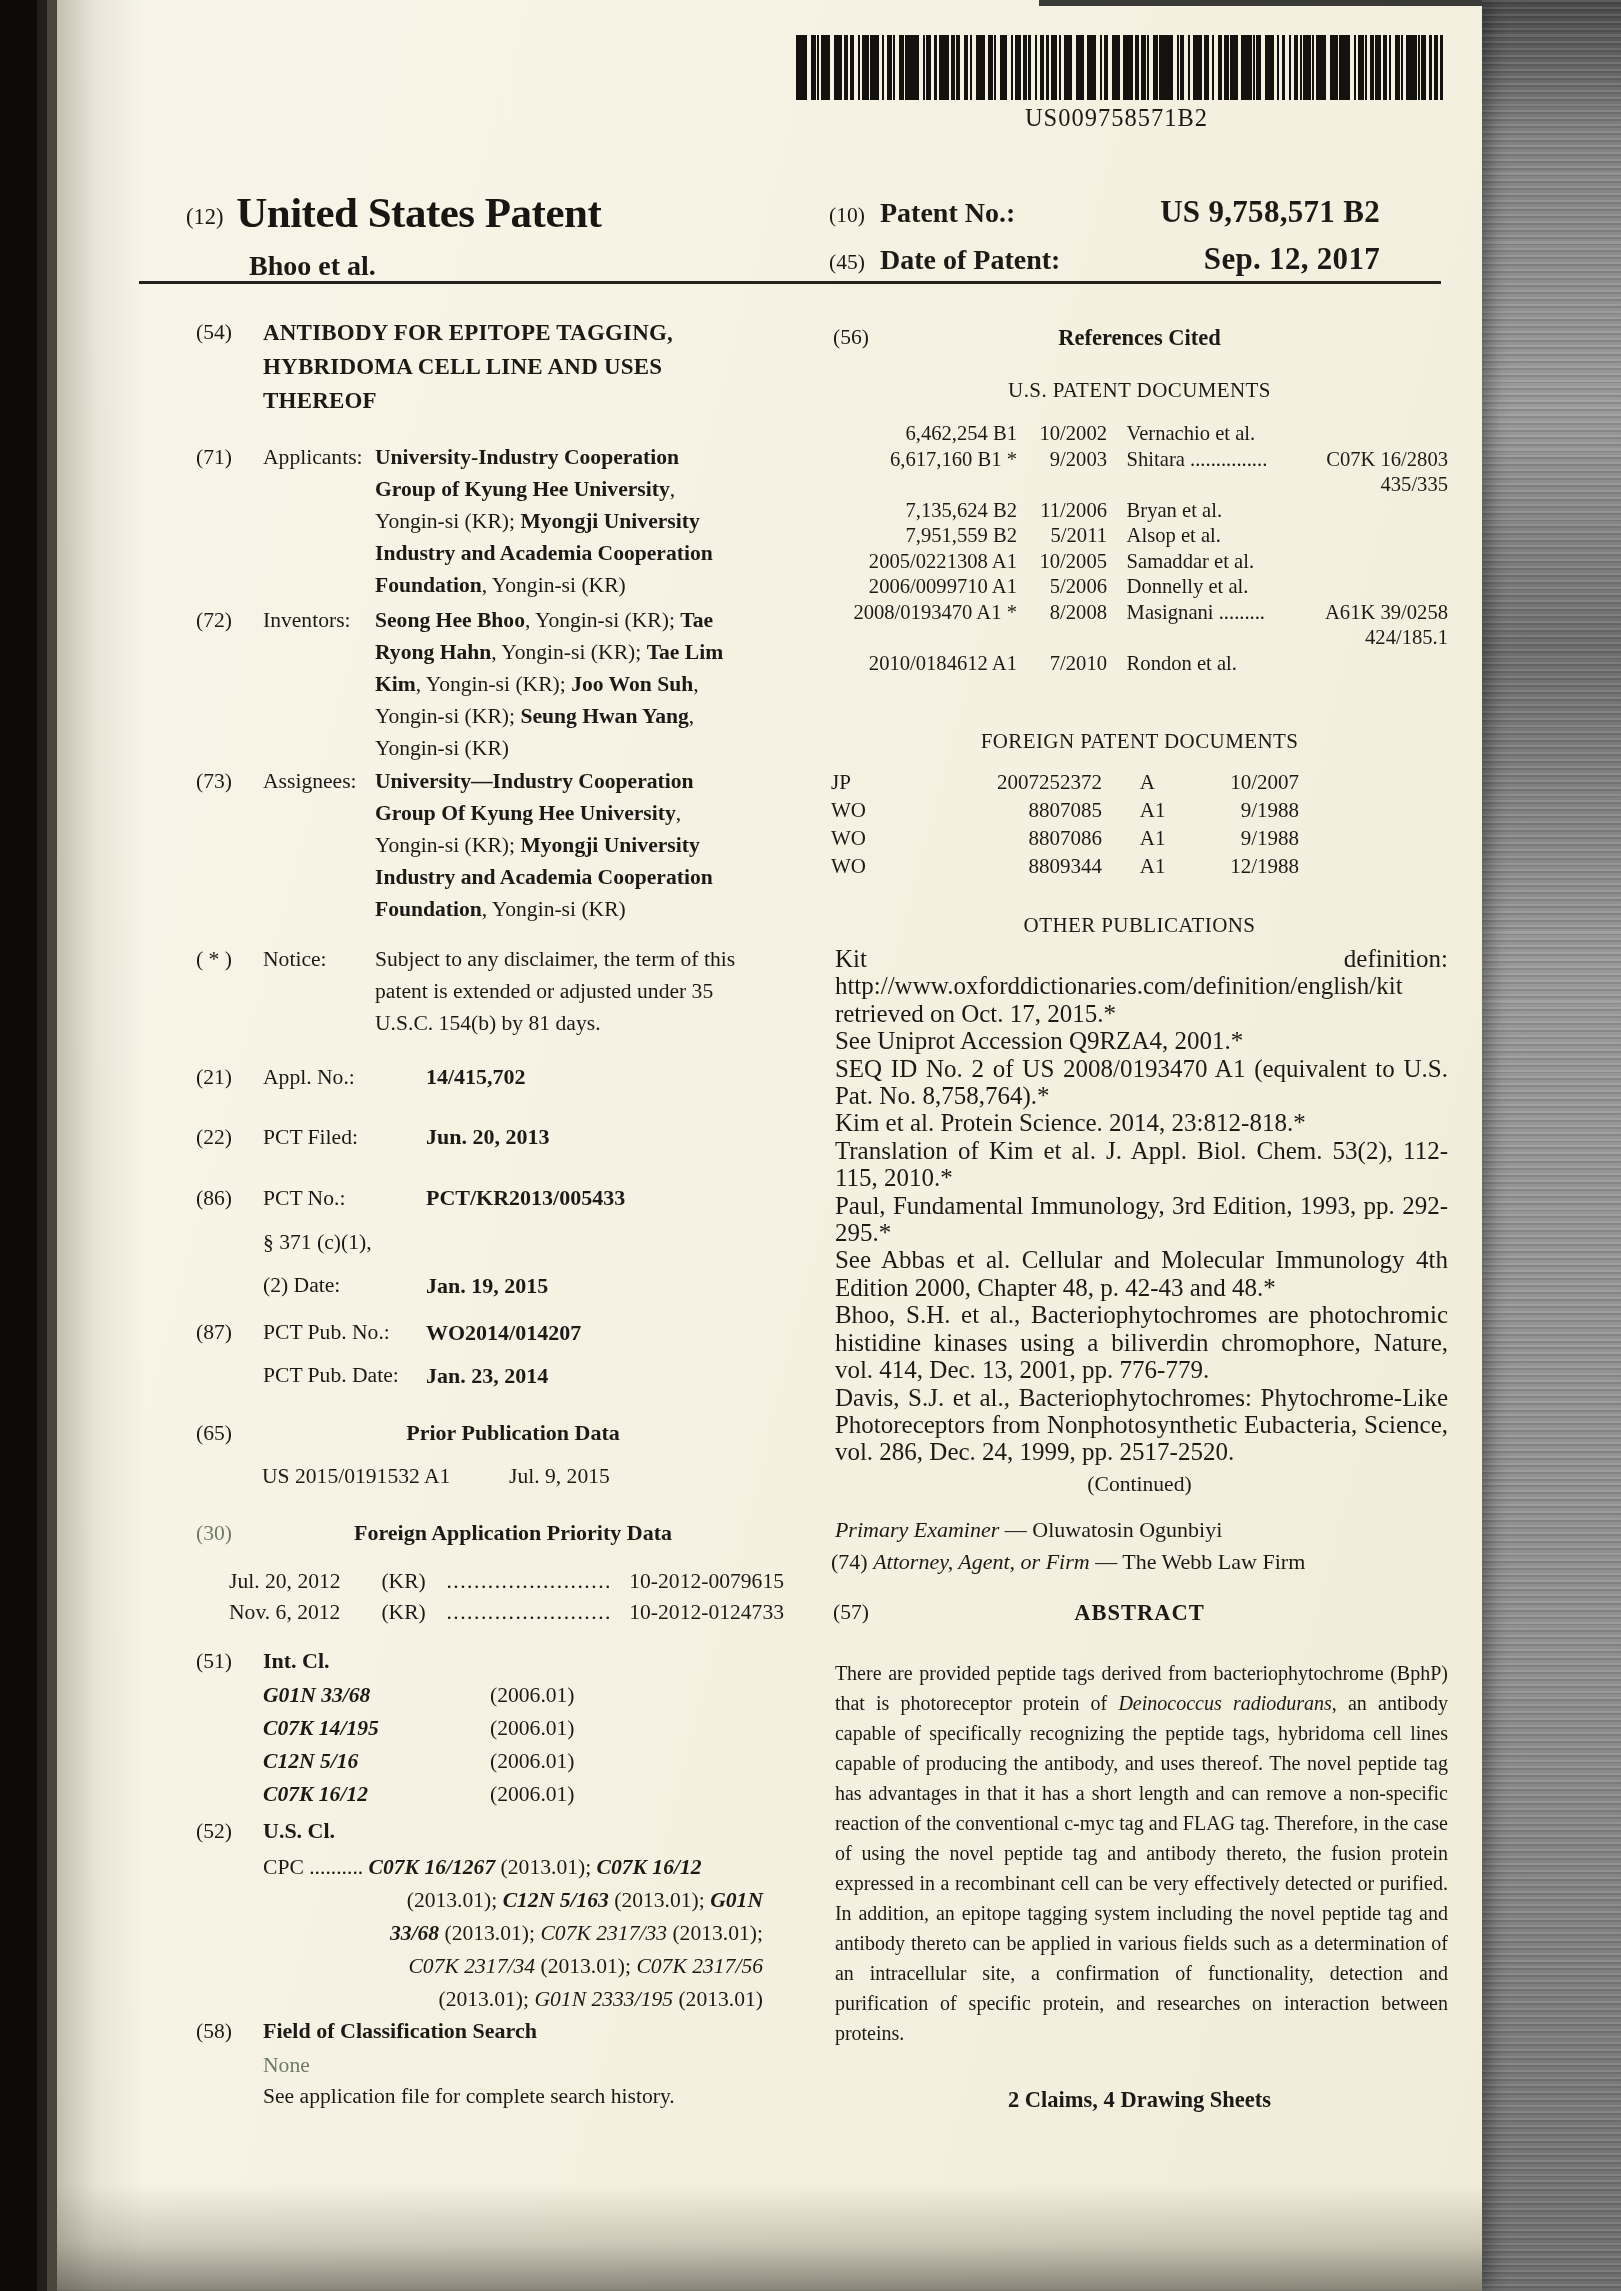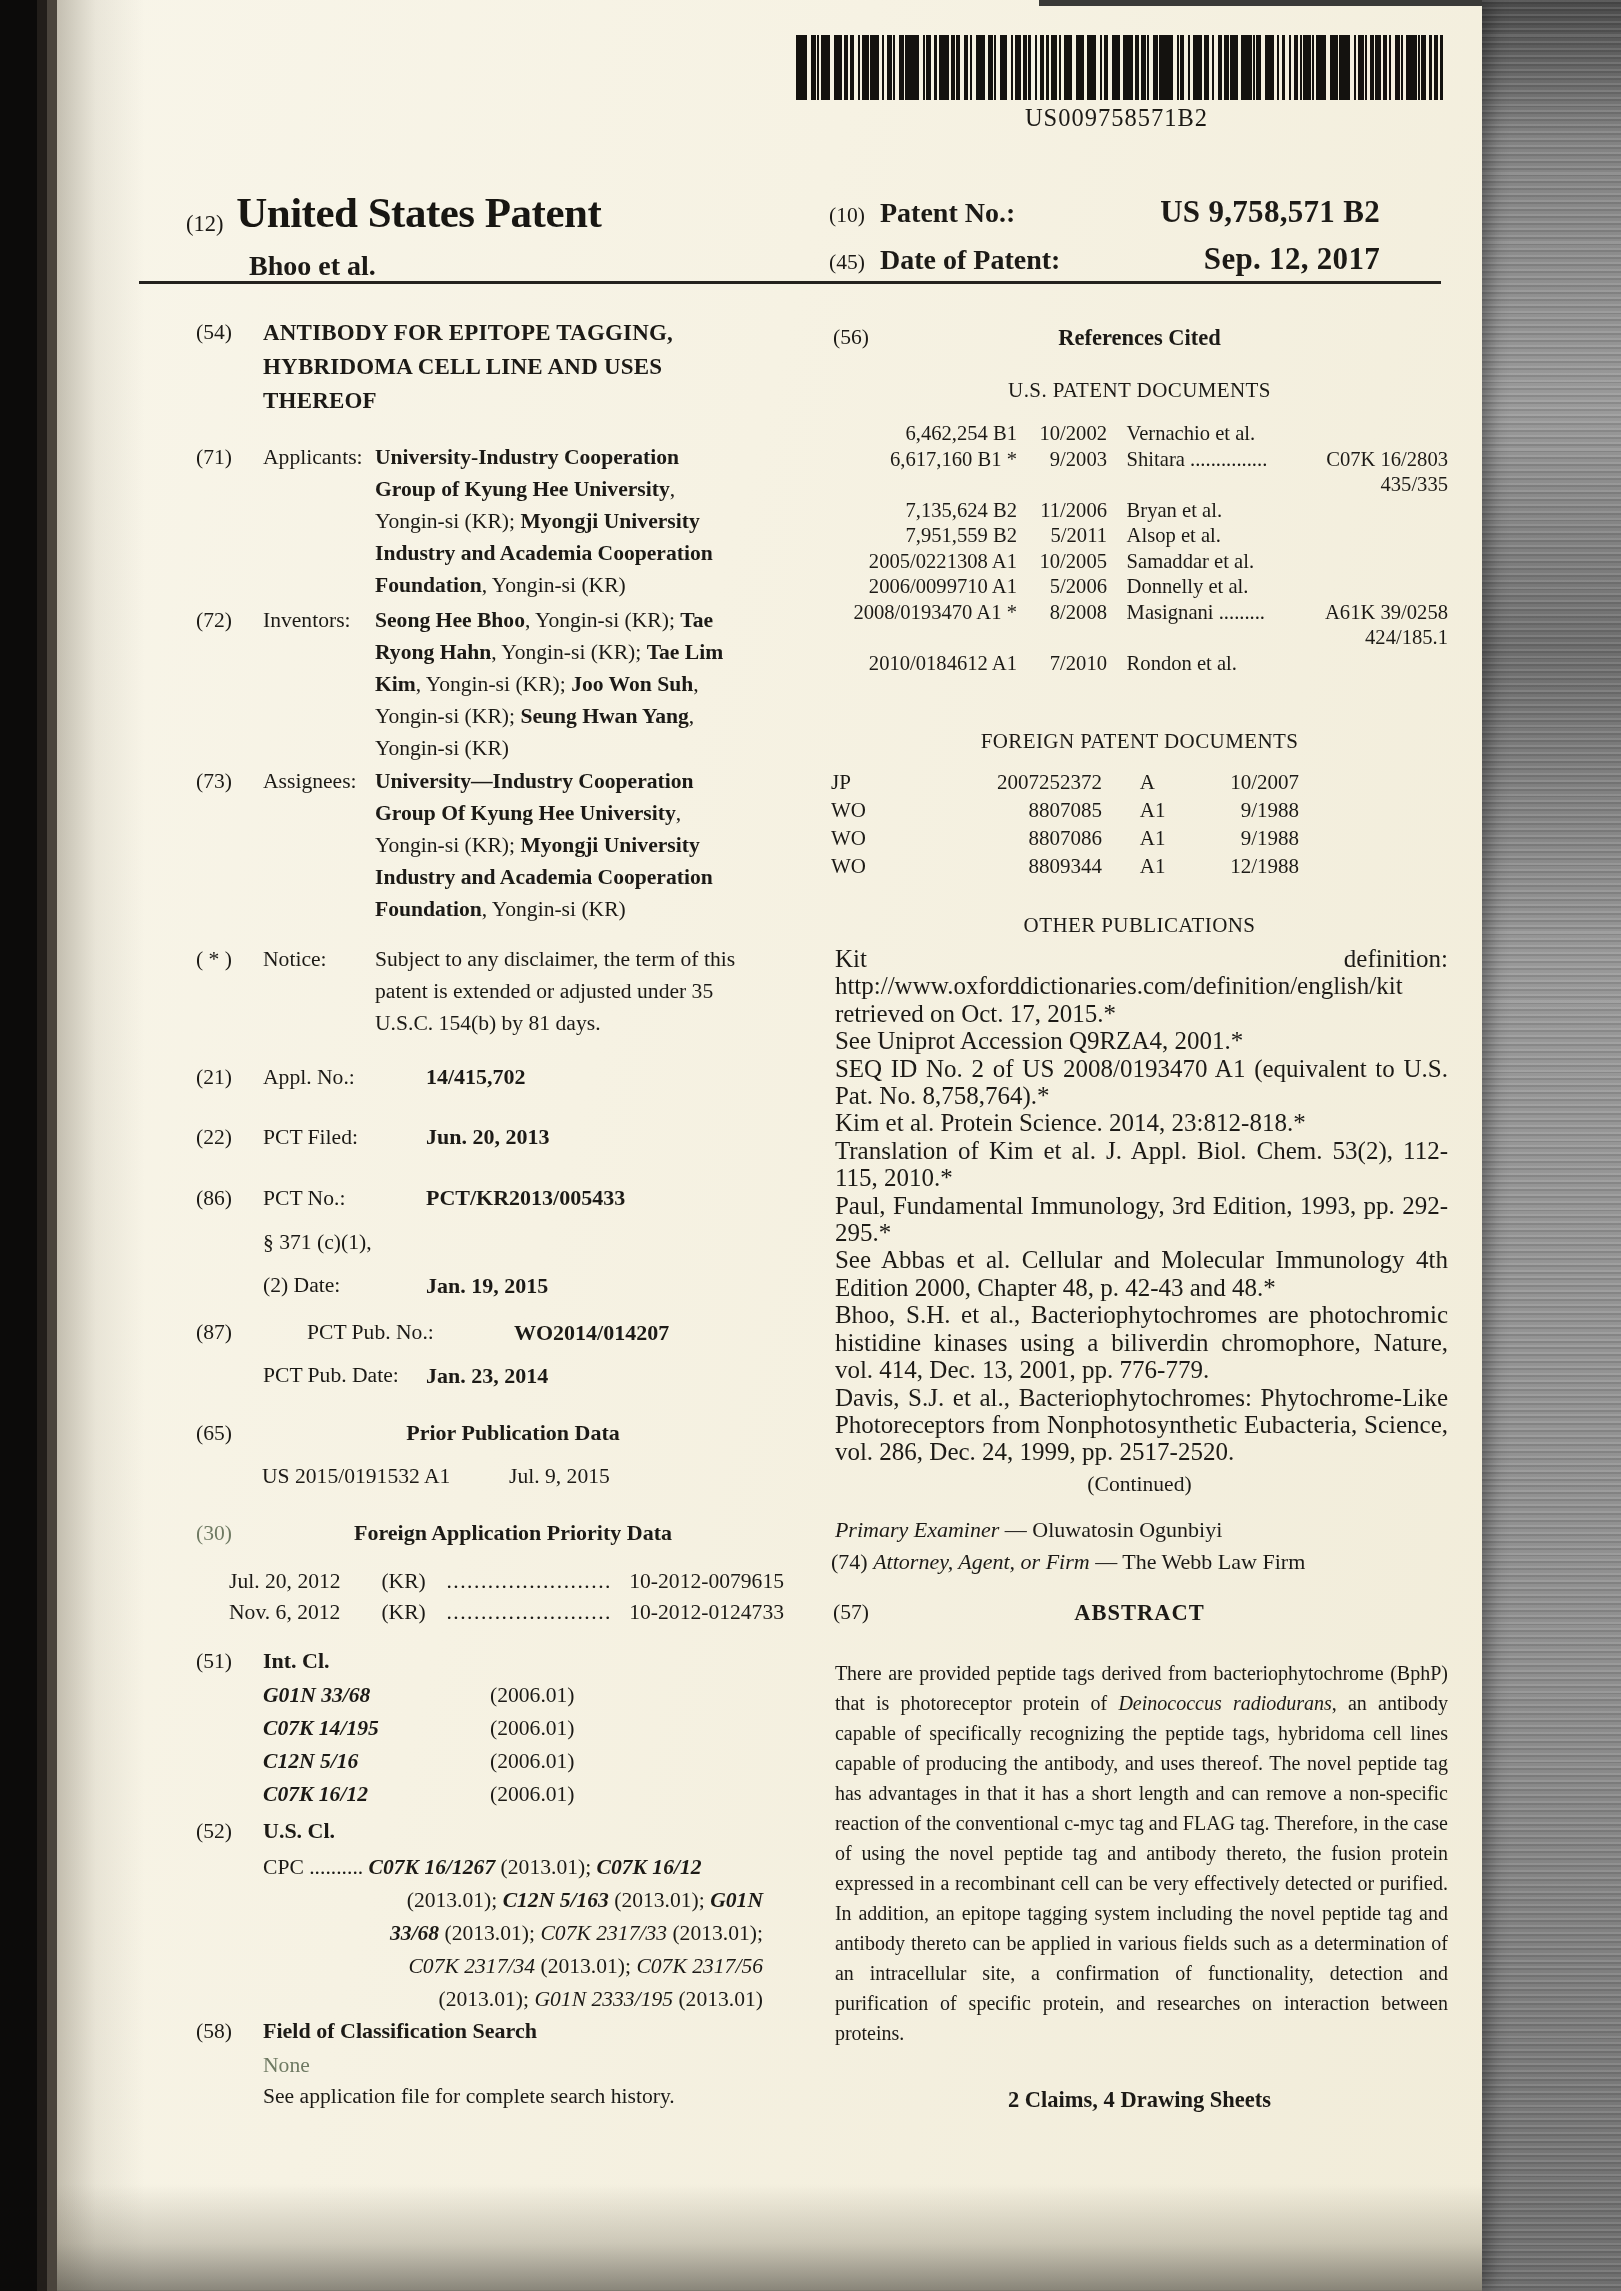--- a/index.html
+++ b/index.html
@@ -32,21 +32,21 @@
     border-left:3.9px solid #14120f;border-right:3.9px solid #14120f;
     background:
       repeating-linear-gradient(90deg,#14120f 0 2px,rgba(0,0,0,0) 2px 5.9px),
       repeating-linear-gradient(90deg,#14120f 0 3.9px,rgba(0,0,0,0) 3.9px 12.7px),
       repeating-linear-gradient(90deg,#14120f 0 2.9px,rgba(0,0,0,0) 2.9px 22.5px),
       repeating-linear-gradient(90deg,#14120f 0 5.9px,rgba(0,0,0,0) 5.9px 36px);
   }
   .barcode-text{position:absolute;left:739px;top:104px;width:641px;text-align:center;font-size:24.5px;letter-spacing:1px;}
 
   
-  .h-left{position:absolute;left:129px;top:188px;display:flex;align-items:flex-end;}
+  .h-left{position:absolute;left:129px;top:188px;display:flex;align-items:flex-start;}
   .h-kindnum{font-size:22.5px;padding-top:15.7px;}
   .h-title{font-size:43px;font-weight:bold;margin-left:12.7px;letter-spacing:-0.5px;color:#181612;}
   .h-byline{position:absolute;left:192px;top:250px;font-size:28px;font-weight:bold;}
   .h-right{position:absolute;left:772px;width:551px;display:flex;align-items:baseline;}
   .h-rnum{font-size:21.6px;flex:0 0 51px;}
   .h-rlabel{font-size:28px;font-weight:bold;}
   .h-rvalue{margin-left:auto;font-size:31px;font-weight:bold;letter-spacing:0.3px;}
   .rule{position:absolute;left:82px;top:281px;width:1302px;height:2.9px;background:#24221e;}
 
   
@@ -56,21 +56,21 @@
   .lbl{flex:0 0 112px;}
   .txt{flex:1;}
   .title-txt{flex:1;font-weight:bold;font-size:23px;line-height:34px;letter-spacing:0.2px;}
   .klbl{flex:0 0 163px;}
   .kval{font-weight:bold;font-size:22px;}
   .shead{font-weight:bold;font-size:22px;}
   .cheading{flex:1;text-align:center;font-weight:bold;font-size:22px;}
   .stack{display:block;}
   .s371{margin-left:67px;line-height:31px;}
   .kvrow{margin-left:67px;display:flex;line-height:31px;margin-top:11.8px;}
-  .kvrow:first-child{margin-top:0;gap:44px;}
+  .kvrow:first-child{margin-top:0;}
   .klbl2{flex:0 0 163px;}
   .sp67{flex:0 0 66px;}
   .pp-no{flex:0 0 247px;}
   .prow{display:flex;margin-left:33px;width:555px;line-height:31px;}
   .pr-date{flex:0 0 125px;}
   .pr-cc{flex:0 0 65px;margin-left:27.4px;}
   .pr-dots{flex:1;overflow:hidden;white-space:nowrap;letter-spacing:1.5px;}
   .pr-num{text-align:right;}
   .iclrow{display:flex;margin-left:67px;line-height:33px;}
   .icl-code{flex:0 0 227px;font-weight:bold;font-style:italic;}

